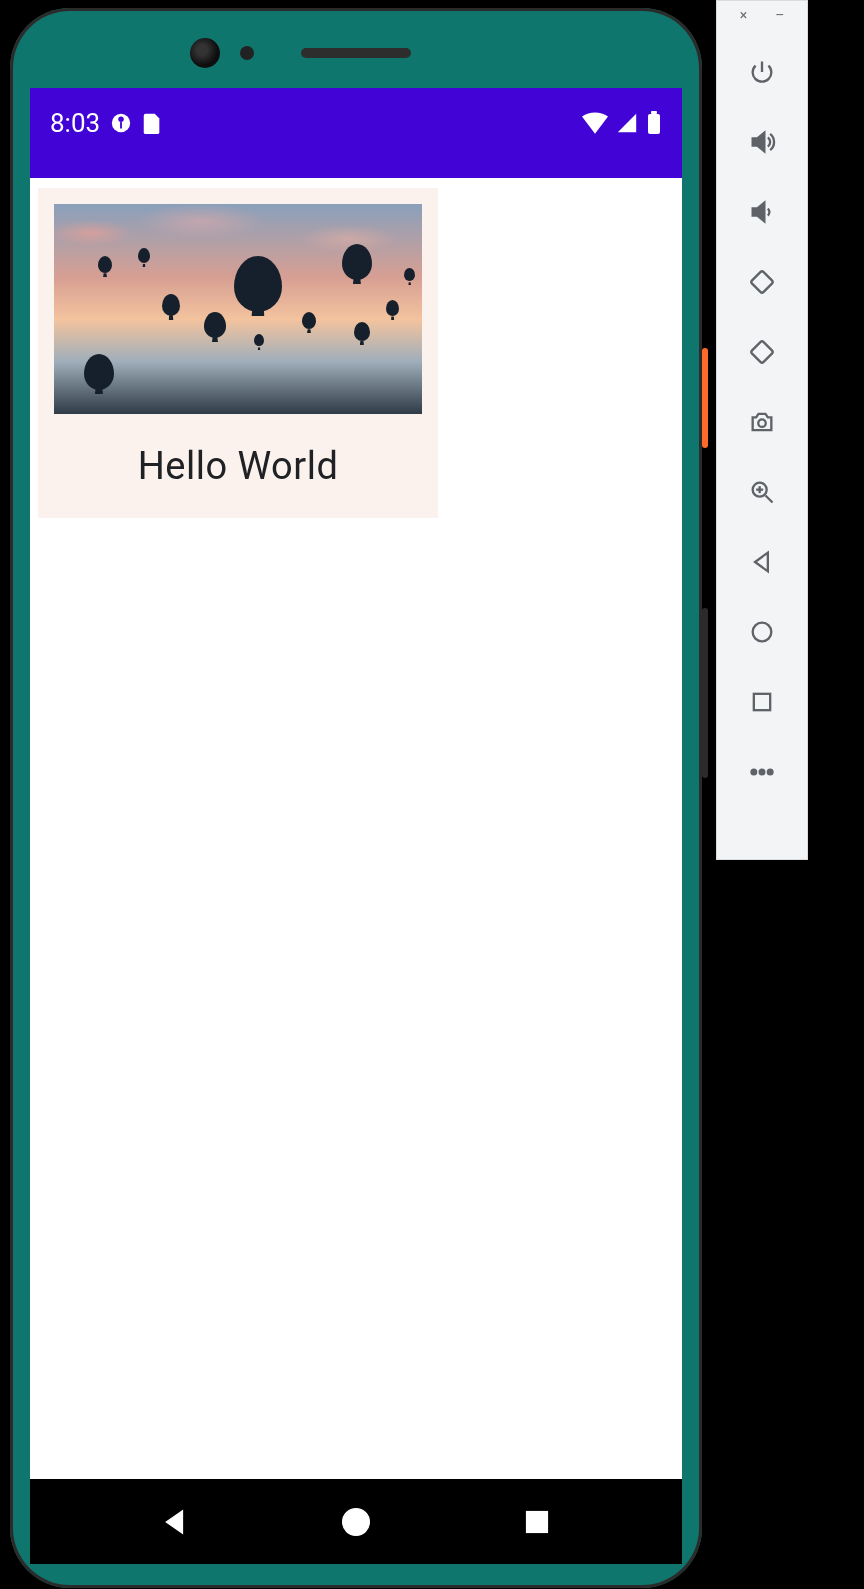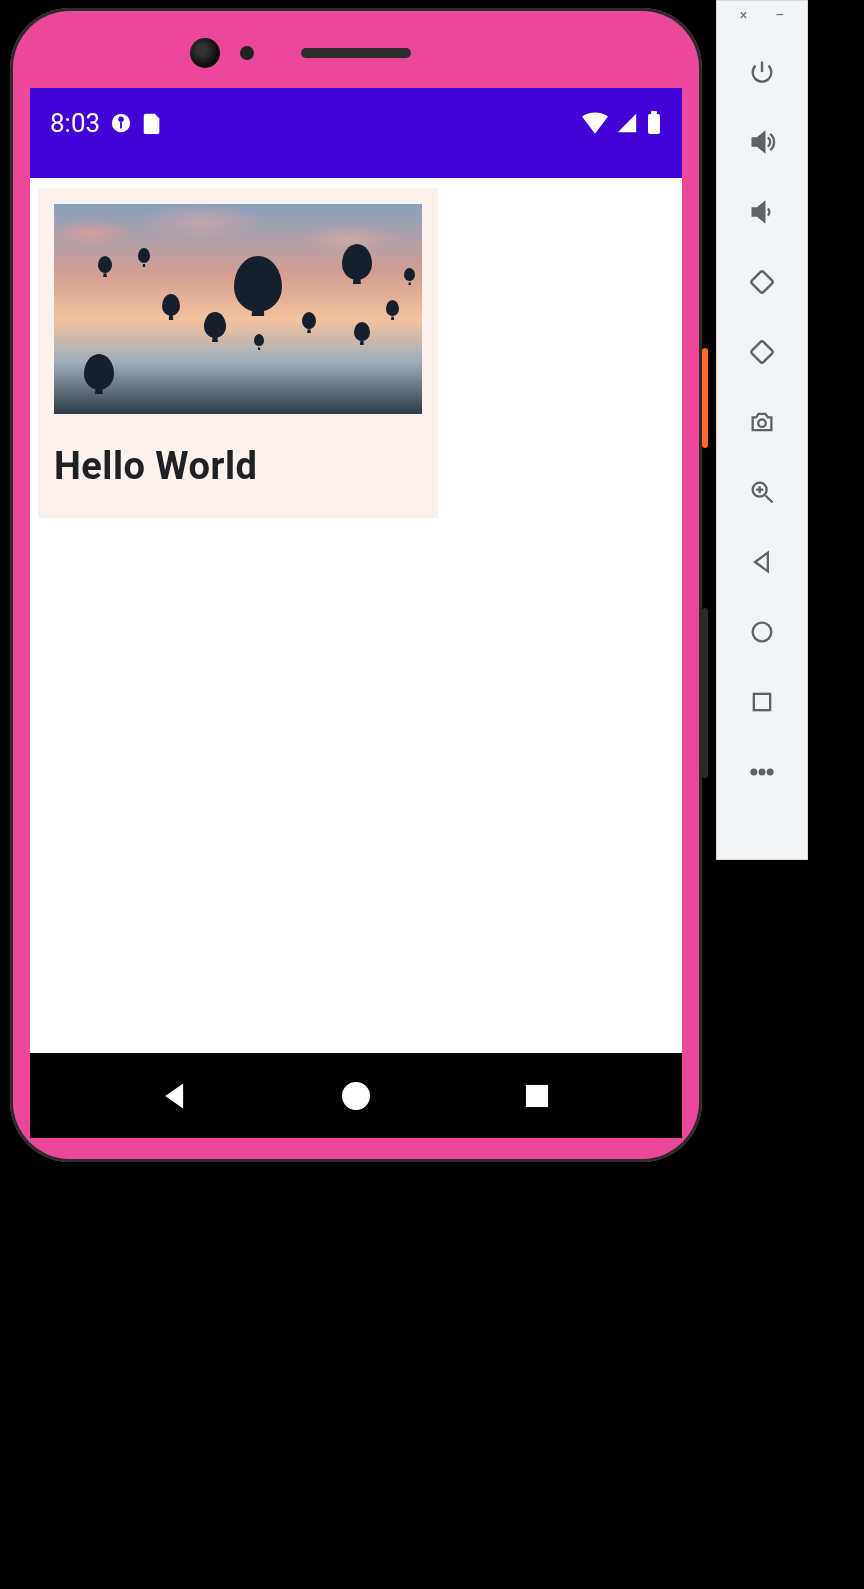--- a/index.html
+++ b/index.html
@@ -48,24 +48,25 @@
   }
   .emu-btn svg { width: 28px; height: 28px; stroke: #5f6368; fill: none; stroke-width: 2; }
   .emu-btn.fill svg { fill: #5f6368; stroke: #5f6368; }
 
   
   .device {
     position: absolute;
     top: 8px;
     left: 10px;
     width: 692px;
-    height: 1154px;
-    background: #ec4899;
+    height: 1580px;
+    background: #0f766e;
     border-radius: 60px;
     box-shadow: inset 0 0 0 3px #2b2b2b;
+    text-align: center;
   }
   .device:before{
     content:"";
     position:absolute;
     right:-6px;
     top:340px;
     width:6px;
     height:100px;
     background:#ff6a2b;
     border-radius:3px;
@@ -180,21 +181,21 @@
     border-radius:50% 50% 50% 50% / 55% 55% 45% 45%;
   }
   .balloon:after{
     content:"";position:absolute;left:50%;bottom:-4px;transform:translateX(-50%);
     width:28%;height:22%;background:#15202c;
     clip-path:polygon(15% 0,85% 0,100% 100%,0 100%);
   }
   .card-title {
     margin-top: 30px;
     font-size: 38px;
-    font-weight: 700;
+    font-weight: 400;
     color: #202124;
     letter-spacing: 0.5px;
   }
 
   
   .navbar {
     height: 85px;
     background: #000;
     display: flex;
     align-items: center;

